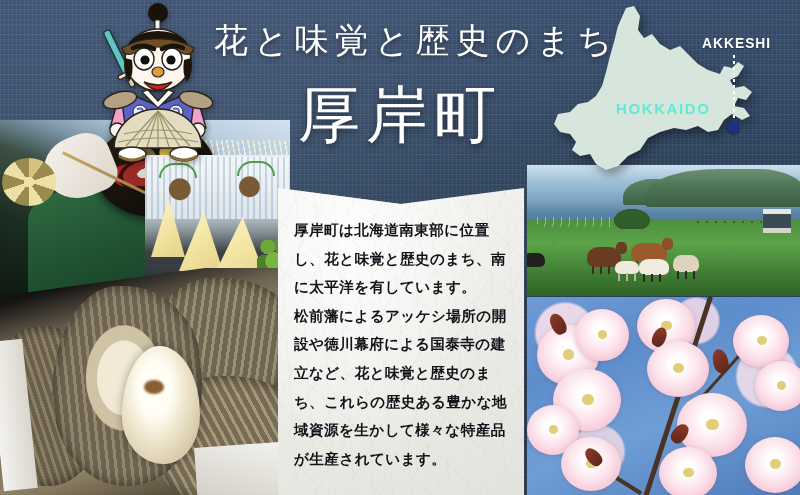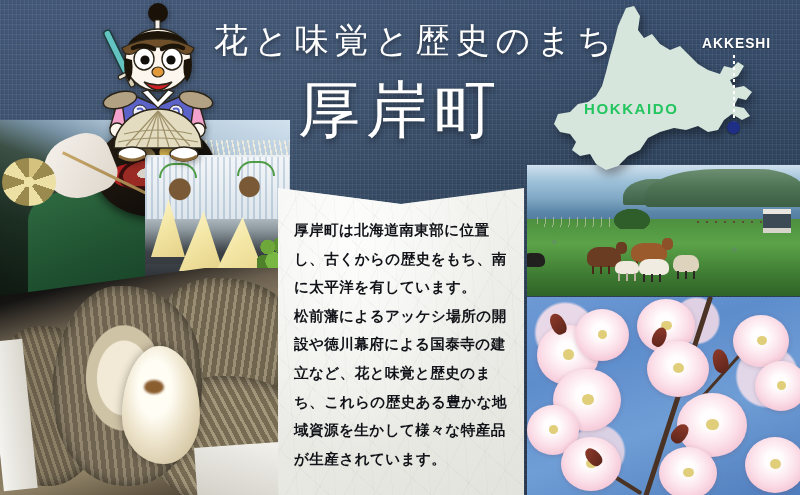--- a/index.html
+++ b/index.html
@@ -156,22 +156,22 @@
     background:linear-gradient(200deg,#f6f5f1,#cfccc3);transform:rotate(-4deg);}
 
   
   #map-wrap{position:absolute;left:548px;top:4px;width:220px;height:175px;}
   .map-shape{
     position:absolute;inset:0;
     filter:drop-shadow(3px 5px 5px rgba(0,0,0,.38));
   }
   .map-shape svg{display:block;width:100%;height:100%;}
   #label-hokkaido{
-    position:absolute;left:584px;top:100px;
-    color:#22c55e;font-size:15px;font-weight:bold;letter-spacing:1.6px;
+    position:absolute;left:616px;top:100px;
+    color:#5eead4;font-size:15px;font-weight:bold;letter-spacing:1.6px;
     font-family:"Liberation Sans","DejaVu Sans",sans-serif;
   }
   #label-akkeshi{
     position:absolute;left:702px;top:34px;
     color:#ffffff;font-size:15px;font-weight:bold;letter-spacing:1.1px;
     transform:scaleX(.92);transform-origin:left center;
     text-shadow:0 1px 2px rgba(0,0,0,.45);
   }
   #akkeshi-leader{
     position:absolute;left:733px;top:55px;width:2px;height:70px;
@@ -261,21 +261,21 @@
   }
   #heading-reading{
     position:absolute;left:0;top:60px;width:800px;text-align:center;
     color:#f2f5f8;font-size:19px;letter-spacing:5px;
     font-family:"Liberation Serif","DejaVu Serif",serif;
     text-shadow:0 1px 4px rgba(0,0,0,.45);
   }
   #heading-main{
     position:absolute;left:0;top:84px;width:800px;text-align:center;
     color:#ffffff;font-size:62px;letter-spacing:6px;line-height:1;
-    font-family:Liberation Mono, monospace;
+    font-family:Liberation Serif, serif;
     text-shadow:0 3px 7px rgba(0,0,0,.45);
   }
 
   
   #panel-description{
     position:absolute;left:278px;top:176px;width:246px;height:319px;
     background:
       radial-gradient(ellipse at 30% 20%, rgba(255,255,255,.9), rgba(0,0,0,0) 60%),
       linear-gradient(160deg,#f4f4f1 0%,#eeeeea 40%,#e9e9e4 72%,#e3e3dd 100%);
     clip-path:polygon(0 12px, 50% 28px, 100% 12px, 100% 100%, 0 100%);
@@ -489,18 +489,18 @@
       <path d="M23 154 Q36 162 49 154" stroke="#8a6a3a" stroke-width="3" fill="none"></path>
       <path d="M75 154 Q88 162 101 154" stroke="#8a6a3a" stroke-width="3" fill="none"></path>
     </svg>
   </div>
 
   <div id="heading-sub">花と味覚と歴史のまち</div>
   <div id="heading-main">厚岸町</div>
 
   <div id="panel-description">
     <div id="description-text">
-      <p>厚岸町は北海道南東部に位置し、古くからの歴史をもち、南に太平洋を有しています。</p>
+      <p>厚岸町は北海道南東部に位置し、花と味覚と歴史のまち、南に太平洋を有しています。</p>
       <p>松前藩によるアッケシ場所の開設や徳川幕府による国泰寺の建立など、花と味覚と歴史のまち、これらの歴史ある豊かな地域資源を生かして様々な特産品が生産されています。</p>
     </div>
   </div>
 
 </div>
 
 </body></html>

